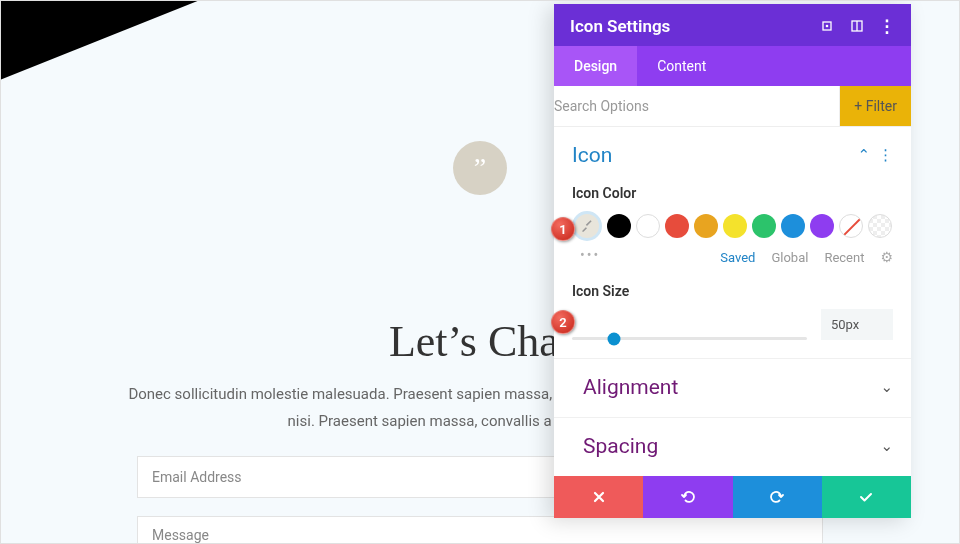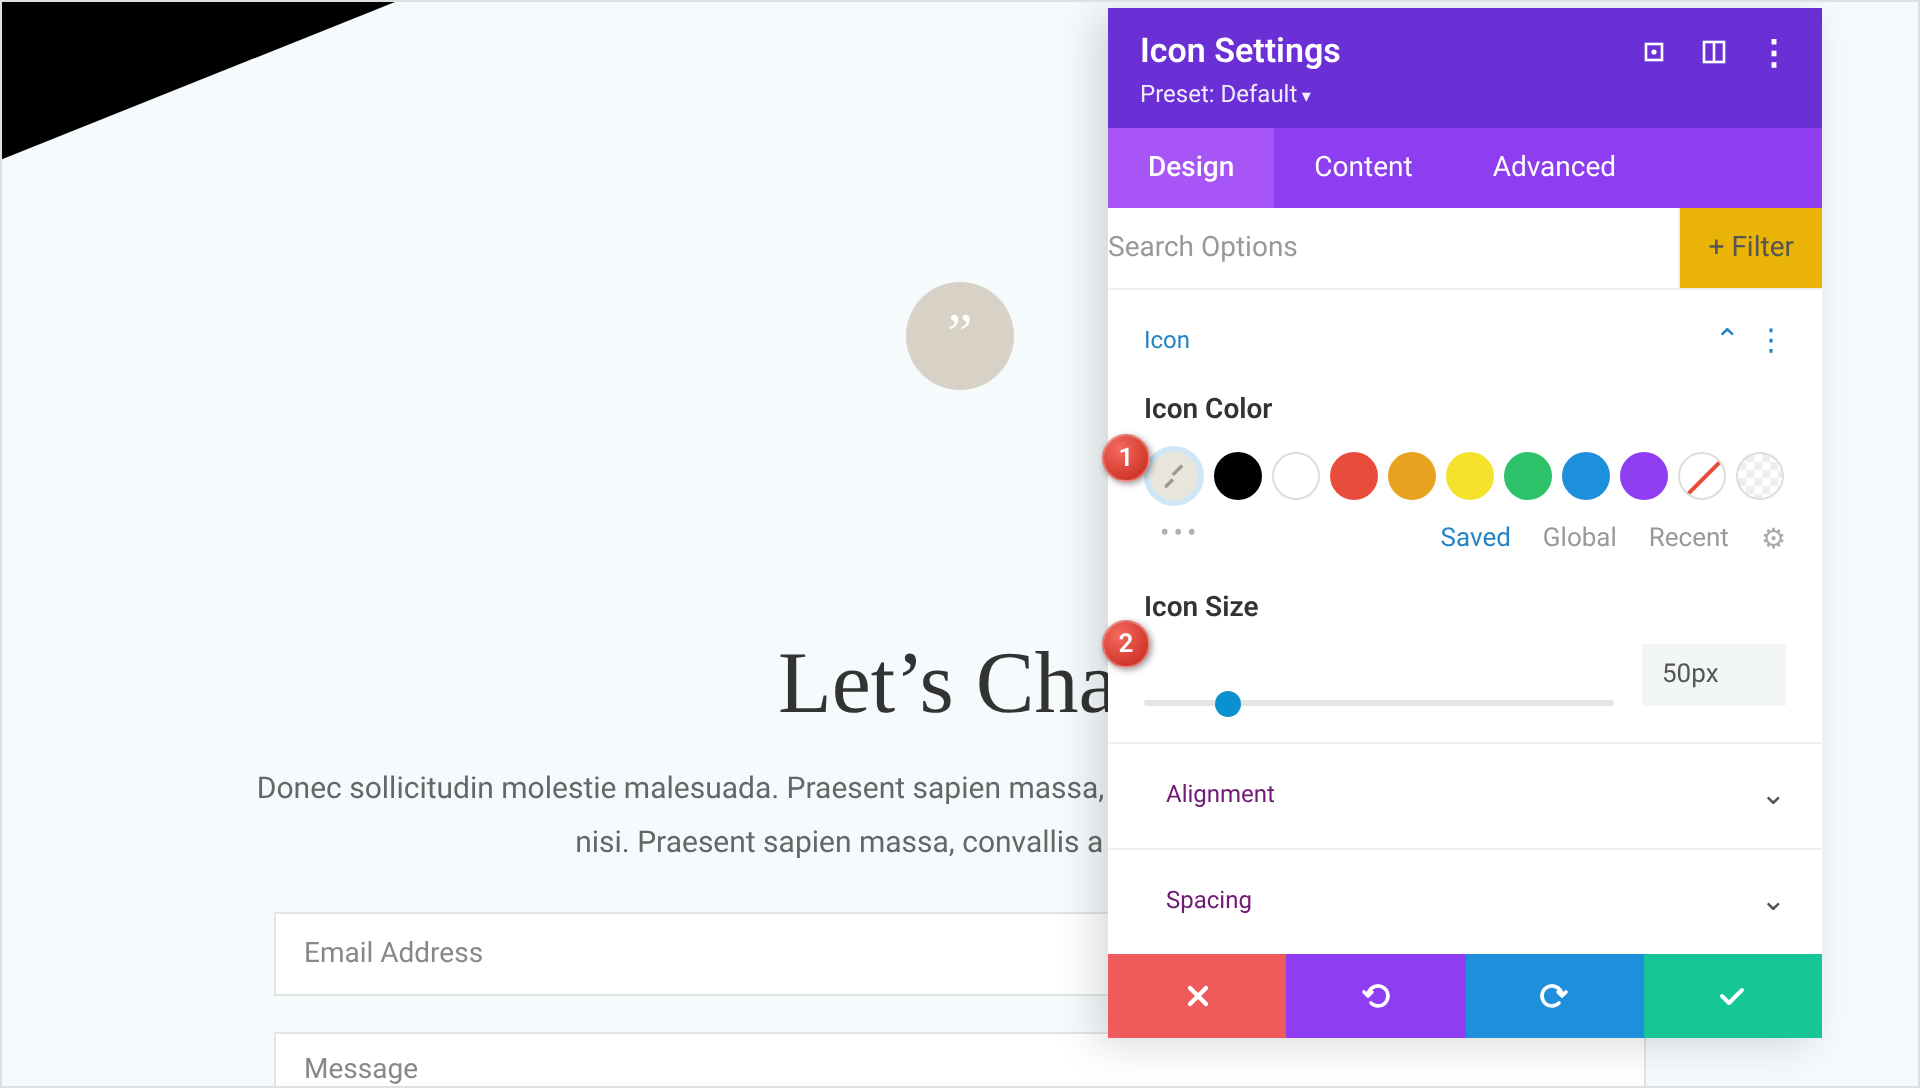--- a/index.html
+++ b/index.html
@@ -25,21 +25,21 @@
   .tabs { background: #8e3df0; display: flex; color: #fff; font-size: 14px; }
   .tab { padding: 12px 20px; cursor: pointer; }
   .tab.active { background: #a855f7; font-weight: 500; }
   
   .search-row { display: flex; border-bottom: 1px solid #eee; }
   .search-input { flex: 1; padding: 12px 0; font-size: 14px; color: #999; }
   .filter-btn { padding: 12px 14px; background: #eab308; font-size: 14px; color: #555; border-left: 1px solid #eee; cursor: pointer; }
   
   .section { padding: 16px 18px 18px; border-bottom: 1px solid #f0f0f0; }
   .section-head { display: flex; justify-content: space-between; align-items: center; }
-  .section-title { font-size: 12px; color: #2284c6; font-weight: 400; }
+  .section-title { font-size: 21px; color: #2284c6; font-weight: 400; }
   .section-title.muted { color: #701a75; margin-left: 11px; }
   .section-caret { display: flex; align-items: center; gap: 8px; color: #2284c6; font-size: 11px; }
   .section-caret.muted { color: #555; }
   .vdots { color: #2284c6; font-size: 15px; line-height: 1; }
   
   .field-label { font-size: 14px; font-weight: 600; color: #333; margin: 18px 0 10px; }
   .swatches { display: flex; gap: 5px; align-items: center; flex-wrap: wrap; }
   .swatch { width: 24px; height: 24px; border-radius: 50%; cursor: pointer; position: relative; }
   .swatch.eyedrop { background: #e8e5db; border: 3px solid #cfe6f5; width: 30px; height: 30px; display:flex;align-items:center;justify-content:center;color:#888; }
   .swatch.white { border: 1px solid #ddd; }
@@ -96,27 +96,25 @@
           </span>
         <span class="hicon">
             <svg width="14" height="14" viewBox="0 0 14 14">
               <rect x="2" y="2" width="10" height="10" fill="none" stroke="#fff" stroke-width="1.3"></rect>
               <line x1="7" y1="2" x2="7" y2="12" stroke="#fff" stroke-width="1.3"></line>
             </svg>
           </span>
         <span class="hicon" style="font-size:17px;font-weight:bold;">⋮</span>
       </div>
     </div>
-    <div class="preset">Preset: Default</div>
   </div>
 
   <div class="tabs">
     <div class="tab active">Design</div>
     <div class="tab">Content</div>
-    <div class="tab">Advanced</div>
   </div>
 
   <div class="search-row">
     <div class="search-input">Search Options</div>
     <div class="filter-btn">+  Filter</div>
   </div>
 
   <div class="section">
     <div class="section-head">
       <div class="section-title">Icon</div>

